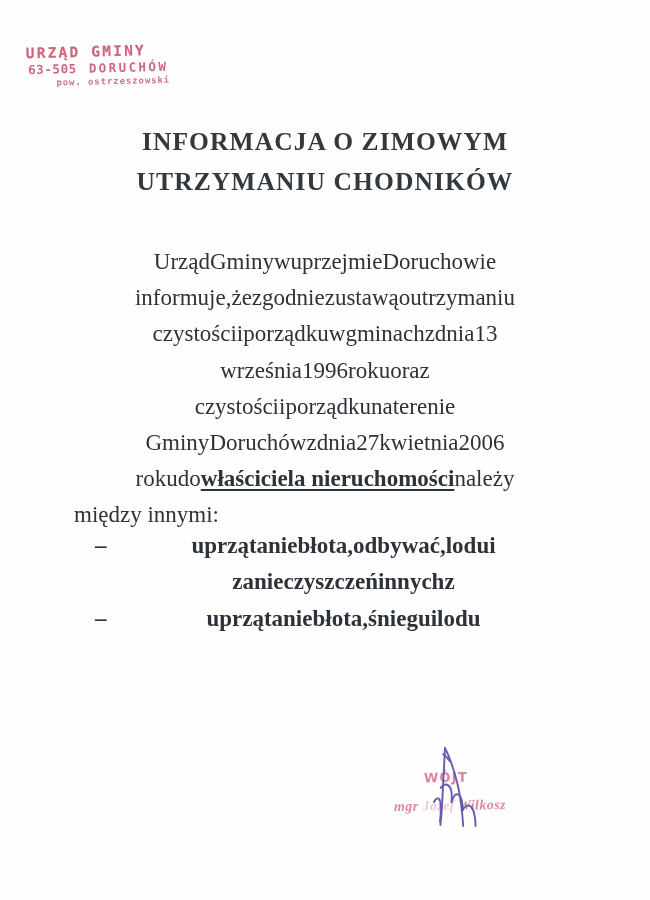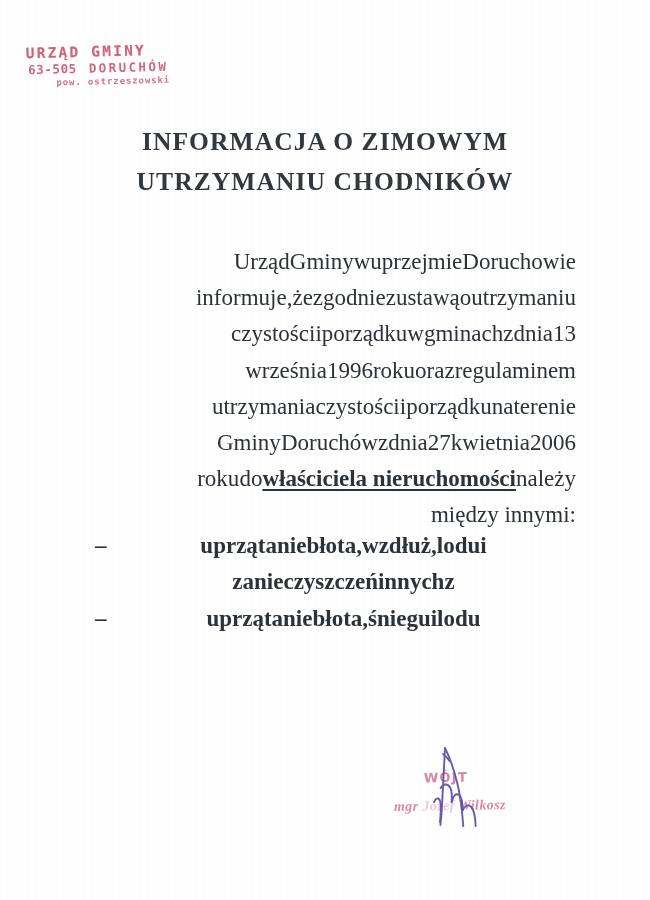--- a/index.html
+++ b/index.html
@@ -94,22 +94,22 @@
     top: 244px;
     width: 502px;
   }
   .body-line {
     display: flex;
     font-size: 23px;
     line-height: 36.2px;
     white-space: pre;
     color: #2d3238;
   }
-  .body-line.justify { justify-content: flex-end; }
-  .body-line.flush { justify-content: flex-end; margin-left: 40px; }
+  .body-line.justify { justify-content: center; }
+  .body-line.flush { justify-content: flex-start; }
   .body-line .w { white-space: pre; }
   .body-line .w.em {
     font-weight: bold;
     text-decoration: underline;
     text-underline-offset: 3px;
     text-decoration-thickness: 1.6px;
   }
 
   
   .bullet-list {
@@ -203,30 +203,30 @@
 
   <div class="doc-title">
     <span class="tline">INFORMACJA O ZIMOWYM</span>
     <span class="tline">UTRZYMANIU CHODNIKÓW</span>
   </div>
 
   <div class="body-block" id="body-block">
       <div class="body-line justify"><span class="w">Urząd</span><span class="w">Gminy</span><span class="w">w</span><span class="w">uprzejmie</span><span class="w">Doruchowie</span></div>
       <div class="body-line justify"><span class="w">informuje,</span><span class="w">że</span><span class="w">zgodnie</span><span class="w">z</span><span class="w">ustawą</span><span class="w">o</span><span class="w">utrzymaniu</span></div>
       <div class="body-line justify"><span class="w">czystości</span><span class="w">i</span><span class="w">porządku</span><span class="w">w</span><span class="w">gminach</span><span class="w">z</span><span class="w">dnia</span><span class="w">13</span></div>
-      <div class="body-line justify"><span class="w">września</span><span class="w">1996</span><span class="w">roku</span><span class="w">oraz</span><span class="w">regulaminem</span></div>
-      <div class="body-line justify"><span class="w">utrzymania</span><span class="w">czystości</span><span class="w">i</span><span class="w">porządku</span><span class="w">na</span><span class="w">terenie</span></div>
+      <div class="body-line justify"><span class="w">września</span><span class="w">1996</span><span class="w">roku</span><span class="w">oraz</span></div>
+      <div class="body-line justify"><span class="w">czystości</span><span class="w">i</span><span class="w">porządku</span><span class="w">na</span><span class="w">terenie</span></div>
       <div class="body-line justify"><span class="w">Gminy</span><span class="w">Doruchów</span><span class="w">z</span><span class="w">dnia</span><span class="w">27</span><span class="w">kwietnia</span><span class="w">2006</span></div>
       <div class="body-line justify"><span class="w">roku</span><span class="w">do</span><span class="w em">właściciela nieruchomości</span><span class="w">należy</span></div>
       <div class="body-line flush"><span class="w">między innymi:</span></div>
     </div>
 
   <div class="bullet-list" id="bullet-list">
       <div class="bullet-item">
-        <div class="bl-row"><span class="bl-dash">–</span><span class="bl-text justify"><span>uprzątanie</span><span>błota</span><span>,</span><span>wzdłuż,</span><span>lodu</span><span>i</span></span></div>
+        <div class="bl-row"><span class="bl-dash">–</span><span class="bl-text justify"><span>uprzątanie</span><span>błota</span><span>,</span><span>odbywać,</span><span>lodu</span><span>i</span></span></div>
         <div class="bl-row"><span class="bl-indent"></span><span class="bl-text justify"><span>zanieczyszczeń</span><span>innych</span><span>z</span></span></div>
       </div>
       <div class="bullet-item">
         <div class="bl-row"><span class="bl-dash">–</span><span class="bl-text justify"><span>uprzątanie</span><span>błota,</span><span>śniegu</span><span>i</span><span>lodu</span></span></div>
       </div>
     </div>
 
   <div class="signature-block">
     <div class="sig-stamp-title">WÓJT</div>
     <div class="sig-stamp-name">

